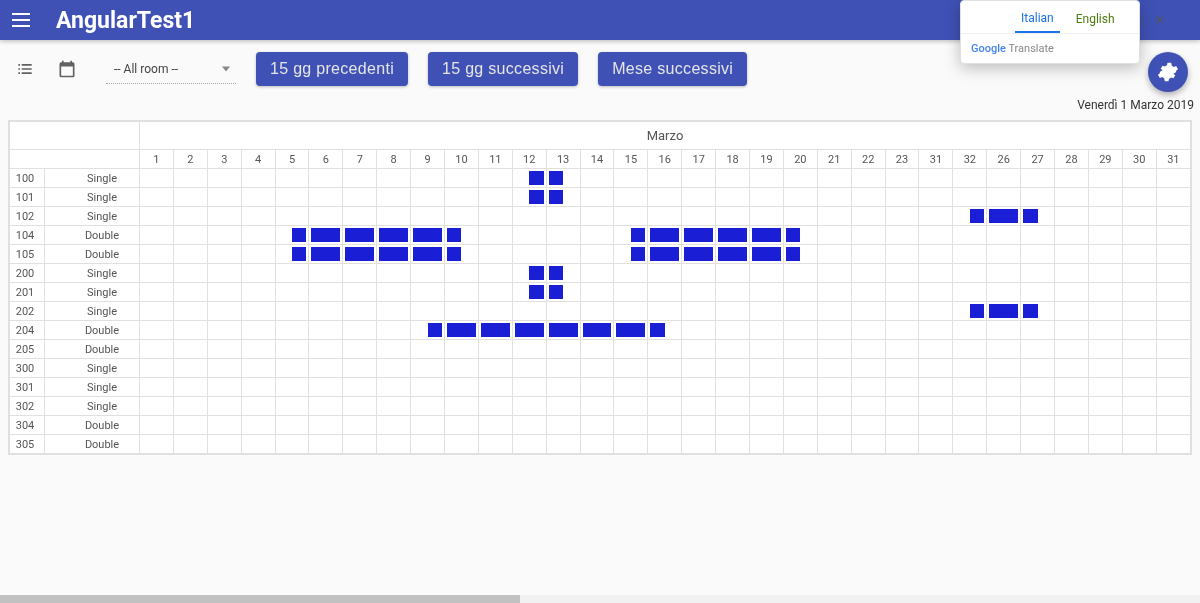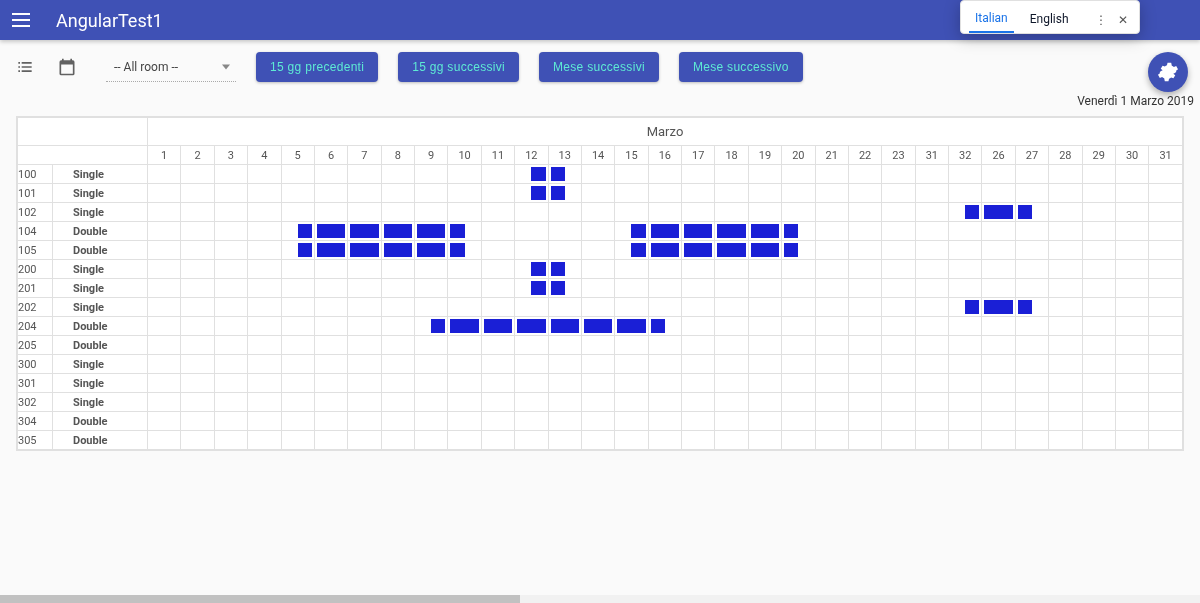--- a/index.html
+++ b/index.html
@@ -2,61 +2,61 @@
 <html><head>
 <meta charset="utf-8">
 <style>
 * { box-sizing: border-box; margin: 0; padding: 0; }
 body { font-family: Roboto, Arial, sans-serif; font-size: 13px; background: #fafafa; color: #222; width: 1200px; height: 603px; overflow: hidden; position: relative; }
 
 
 .appbar { background: #3f51b5; color: #fff; height: 40px; display: flex; align-items: center; padding: 0 12px; box-shadow: 0 2px 4px rgba(0,0,0,0.2); }
 .appbar .menu-icon { width: 24px; height: 24px; display: flex; flex-direction: column; justify-content: center; gap: 4px; cursor: pointer; margin-right: 20px; }
 .appbar .menu-icon span { height: 2px; background: #fff; width: 18px; }
-.appbar .title { font-size: 18px; font-weight: 400; }
+.appbar .title { font-size: 23px; font-weight: 700; }
 
 
 .toolbar { display: flex; align-items: center; padding: 12px 14px 8px; gap: 20px; }
 .tool-icon { width: 22px; height: 22px; color: #616161; display: flex; align-items: center; justify-content: center; cursor: pointer; }
 .tool-icon svg { width: 20px; height: 20px; fill: #616161; }
 
 .room-select { margin-left: 8px; width: 130px; height: 30px; border: none; border-bottom: 1px dotted #aaa; background: transparent; font-size: 12px; color: #444; padding: 0 22px 0 8px; cursor: pointer; position: relative; display: flex; align-items: center; }
 .room-select::after { content: ""; border-left: 4px solid transparent; border-right: 4px solid transparent; border-top: 5px solid #888; position: absolute; right: 6px; top: 50%; transform: translateY(-50%); }
 
-.btn { background: #3f51b5; color: #5eead4; border: none; border-radius: 4px; padding: 8px 14px; font-size: 12px; font-weight: 500; letter-spacing: 0.3px; cursor: pointer; box-shadow: 0 1px 3px rgba(0,0,0,0.25); }
+.btn { background: #3f51b5; color: #e5e5e5; border: none; border-radius: 4px; padding: 8px 14px; font-size: 16px; font-weight: 500; letter-spacing: 0.3px; cursor: pointer; box-shadow: 0 1px 3px rgba(0,0,0,0.25); }
 
 
 .date-label { padding: 4px 6px 8px; font-size: 12px; color: #333; text-align: right; }
 
 
-.grid-wrap { margin: 0 16px; border: 1px solid #e0e0e0; background: #fff; }
+.grid-wrap { margin: 0 8px; border: 1px solid #e0e0e0; background: #fff; }
 table { border-collapse: collapse; width: 100%; table-layout: fixed; }
 th, td { border: 1px solid #e0e0e0; font-size: 11px; color: #555; padding: 0; height: 19px; vertical-align: middle; text-align: center; position: relative; }
 th.month-header { font-weight: 400; font-size: 13px; height: 28px; }
 th.day-header { font-size: 11px; font-weight: 400; }
-td.room-num { text-align: left; padding-right: 4px; width: 35px; }
-td.room-type { text-align: left; padding-left: 20px; width: 95px; font-weight: bold; }
+td.room-num { text-align: center; padding-right: 4px; width: 35px; }
+td.room-type { text-align: center; padding-left: 20px; width: 95px; }
 .rowlabel-col { width: 130px; }
 
 
 .cell-inner { position: absolute; inset: 0; }
 .bar { position: absolute; top: 2px; bottom: 2px; background: #1a1fd6; }
 .bar.seg { left: 2px; right: 2px; }
 .bar.halfL { left: 2px; right: 50%; }
 .bar.halfR { left: 50%; right: 2px; }
 
 
 .fab { position: absolute; right: 12px; top: 52px; width: 40px; height: 40px; border-radius: 50%; background: #3f51b5; display: flex; align-items: center; justify-content: center; box-shadow: 0 3px 6px rgba(0,0,0,0.3); cursor: pointer; }
 .fab svg { width: 22px; height: 22px; fill: #fff; }
 
 
 .gt-popup { position: absolute; right: 60px; top: 0; width: 180px; background: #fff; border: 1px solid #e0e0e0; border-radius: 4px; box-shadow: 0 4px 16px rgba(0,0,0,0.25); z-index: 10; font-size: 12px; }
 .gt-top { display: flex; align-items: center; padding: 6px 8px 0; }
-.gt-lang { padding: 4px 6px 6px; margin-right: 10px; cursor: pointer; color: #0f172a; }
-.gt-lang.active { color: #1a73e8; border-bottom: 2px solid #1a73e8; }
+.gt-lang { padding: 4px 6px 6px; margin-right: 10px; cursor: pointer; color: #4d7c0f; }
+.gt-lang.active { color: #1a73e8; border-bottom: 2px solid #1a73e8; margin-left: 46px; }
 .gt-spacer { flex: 1; }
 .gt-icon { width: 16px; height: 16px; color: #555; cursor: pointer; margin-left: 6px; display: flex; align-items: center; justify-content: center; }
 .gt-bottom { padding: 8px 10px; border-top: 1px solid #eee; color: #888; font-size: 11px; }
 .gt-bottom .g { color: #4285f4; font-weight: 500; }
 
 
 .hscroll { position: absolute; left: 0; right: 0; bottom: 0; height: 8px; background: #f1f1f1; }
 .hscroll .thumb { position: absolute; left: 0; width: 520px; top: 0; bottom: 0; background: #c1c1c1; }
 </style>
 </head>
@@ -81,21 +81,20 @@
     <svg viewBox="0 0 24 24">
         <path d="M19 4h-1V2h-2v2H8V2H6v2H5a2 2 0 0 0-2 2v14a2 2 0 0 0 2 2h14a2 2 0 0 0 2-2V6a2 2 0 0 0-2-2m0 16H5V9h14v11Z"></path>
       </svg>
   </div>
   <div class="room-select">
     <span>-- All room --</span>
   </div>
   <button class="btn">15 gg precedenti</button>
   <button class="btn">15 gg successivi</button>
   <button class="btn">Mese successivi</button>
-  <button class="btn">Mese successivo</button>
 </div>
 
 <div class="date-label">Venerdì 1 Marzo 2019</div>
 
 <div class="grid-wrap">
   <table>
     <colgroup>
       <col style="width:35px">
         <col style="width:95px">
       <col span="31">
@@ -1701,17 +1700,20 @@
 </div>
 
 <div class="gt-popup">
   <div class="gt-top">
     <div class="gt-lang active">Italian</div>
     <div class="gt-lang">English</div>
     <div class="gt-spacer"></div>
     <div class="gt-icon">⋮</div>
     <div class="gt-icon">✕</div>
   </div>
+  <div class="gt-bottom">
+    <span class="g">Google</span><span> Translate</span>
+  </div>
 </div>
 
 <div class="hscroll">
     <div class="thumb"></div>
   </div>
 
 </body></html>

